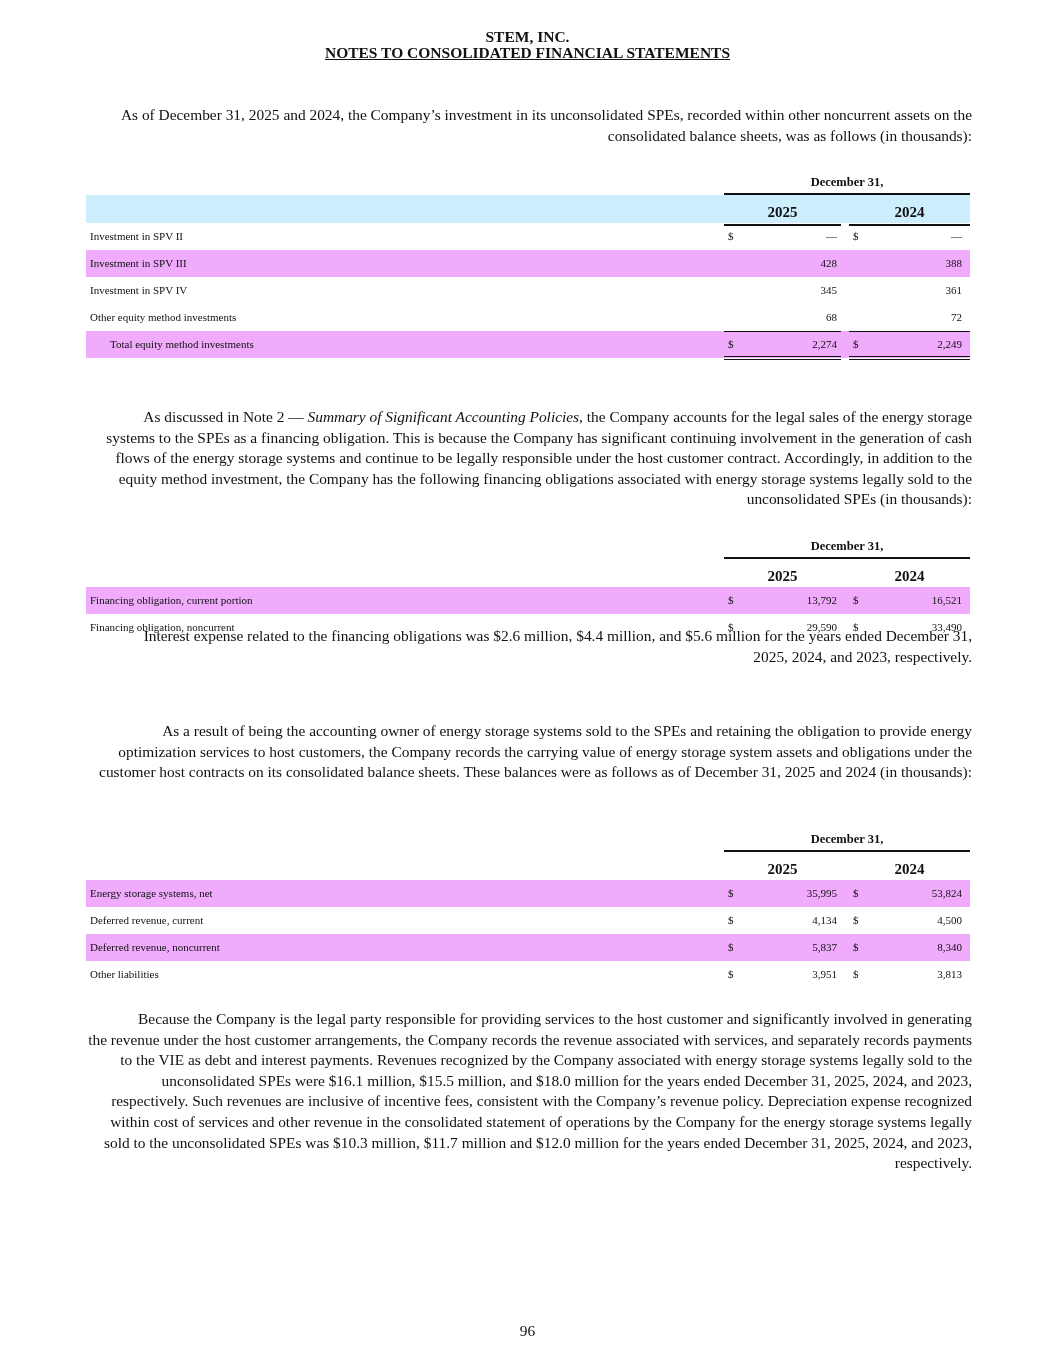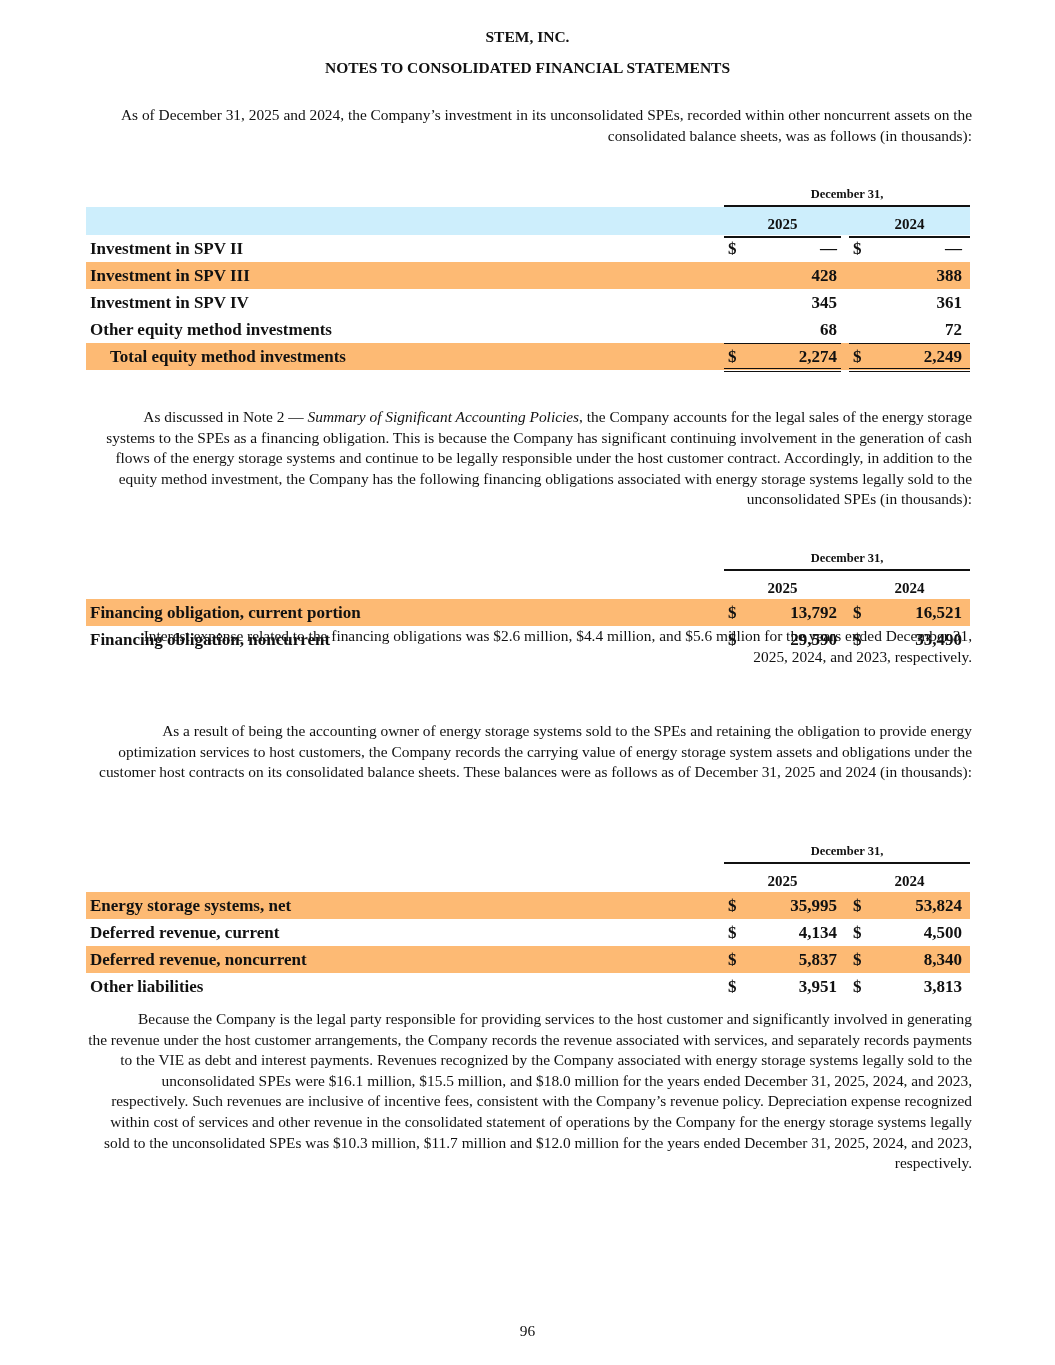--- a/index.html
+++ b/index.html
@@ -7,23 +7,23 @@
     width: 1055px; height: 1365px; position: relative; overflow: hidden;
     font-family: "Liberation Serif", "DejaVu Serif", serif; color: #111;
   }
   .hdr { position: absolute; left: 0; width: 1055px; text-align: center; font-weight: bold; font-size: 15.5px; }
   .para {
     position: absolute; left: 86px; width: 886px; font-size: 15.4px; line-height: 20.6px;
     text-indent: 31px; margin: 0; text-align: right;
   }
   .para .ital { font-style: italic; }
 
-  .tbl { position: absolute; left: 86px; width: 884px; margin-top: 12px; }
-  .row { position: relative; height: 27px; font-size: 17px; line-height: 27px; font-weight: bold; }
-  .row.band { background: #fdba74; }
+  .tbl { position: absolute; left: 86px; width: 884px; }
+  .row { position: relative; height: 27px; font-size: 11px; line-height: 27px; }
+  .row.band { background: #f0abfc; }
   .row .label { position: absolute; left: 4px; top: 0; }
   .row .label.indent { left: 24px; }
   .row .dol { position: absolute; top: 0; }
   .row .dol.c1 { left: 642px; }
   .row .dol.c2 { left: 767px; }
   .row .val { position: absolute; top: 0; text-align: right; }
   .row .val.c1 { left: 640px; width: 111px; }
   .row .val.c2 { left: 765px; width: 111px; }
 
   .dec-head { position: relative; height: 22px; }
@@ -42,21 +42,21 @@
 
   .uline { position: absolute; height: 0; border-top: 1.5px solid #111; }
   .dline { position: absolute; height: 2px; border-top: 1.5px solid #111; border-bottom: 1.5px solid #111; }
 
   .pagenum { position: absolute; left: 0; width: 1055px; top: 1322px; text-align: center; font-size: 15.4px; }
 </style>
 </head>
 <body>
 
 <div class="hdr" style="top:28px;">STEM, INC.</div>
-<div class="hdr" style="top:59px;">NOTES TO CONSOLIDATED FINANCIAL STATEMENTS</div>
+<div class="hdr" style="top:44px;text-decoration:underline;">NOTES TO CONSOLIDATED FINANCIAL STATEMENTS</div>
 
 <p class="para" style="top:105px;">As of December 31, 2025 and 2024, the Company’s investment in its unconsolidated SPEs, recorded within other noncurrent assets on the consolidated balance sheets, was as follows (in thousands):</p>
 
 <div class="tbl" style="top:173px;">
   <div class="dec-head">
       <div class="t">December 31,</div>
     </div>
   <div class="yr-head band">
     <div class="y c1">2025</div>
     <div class="y c2">2024</div>

